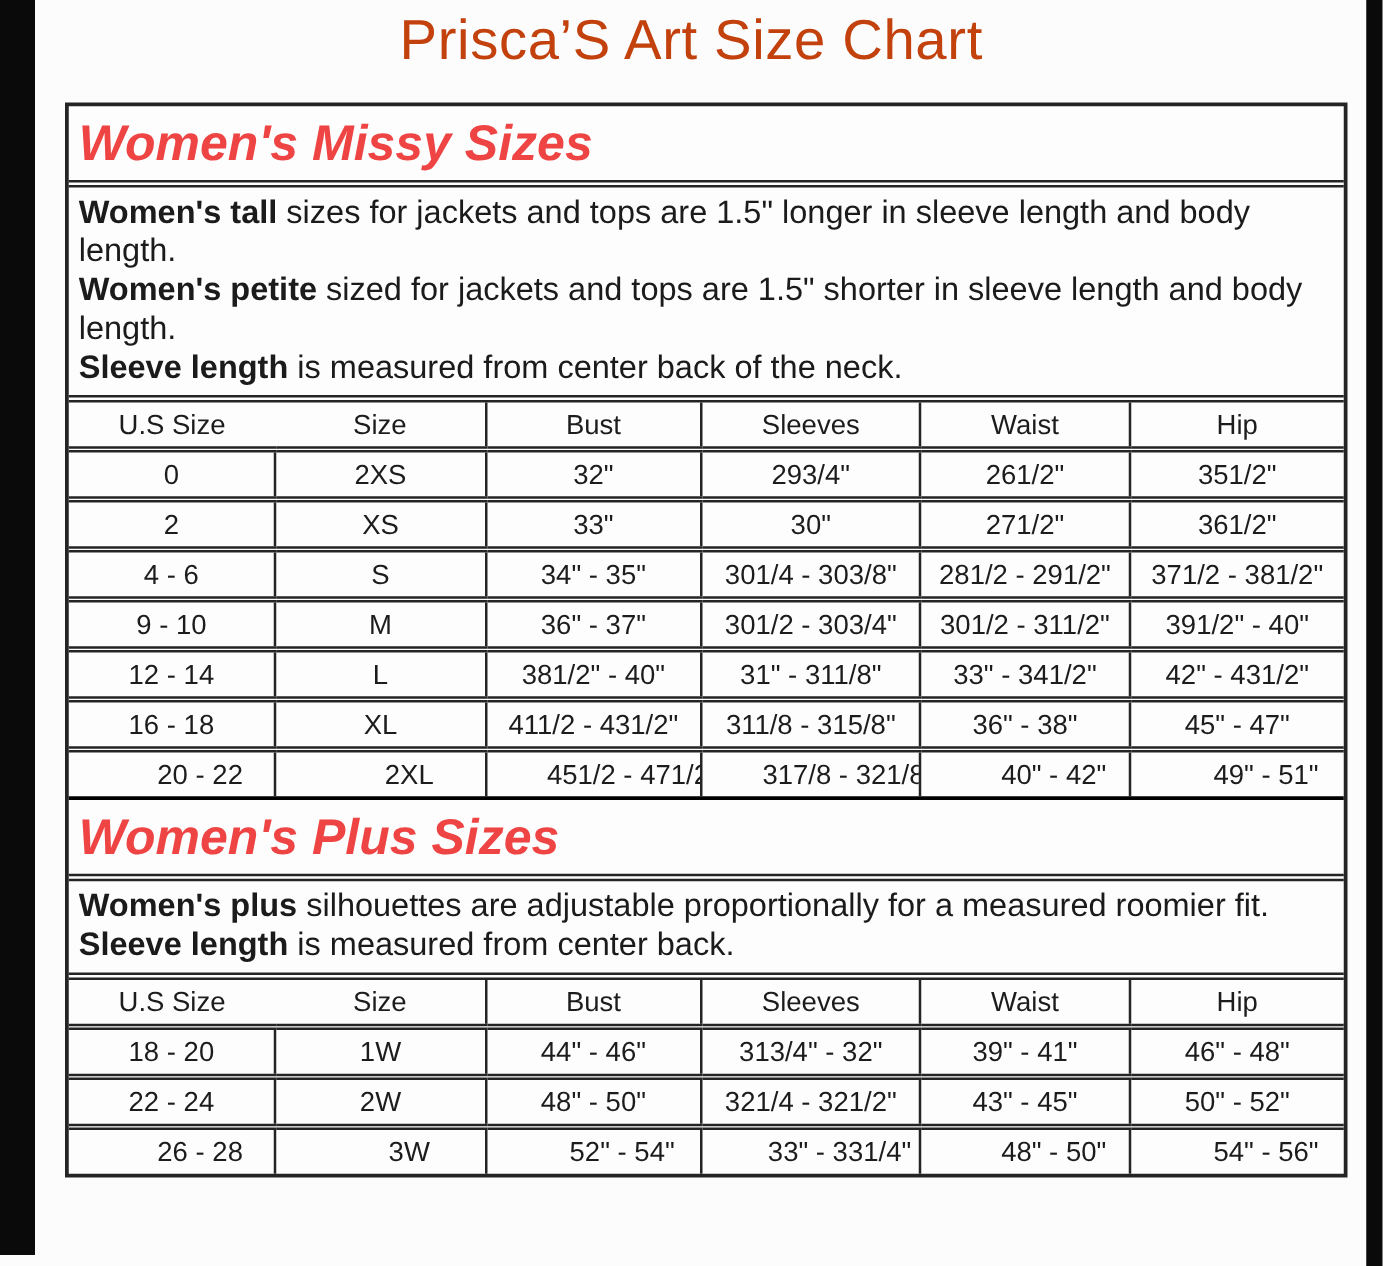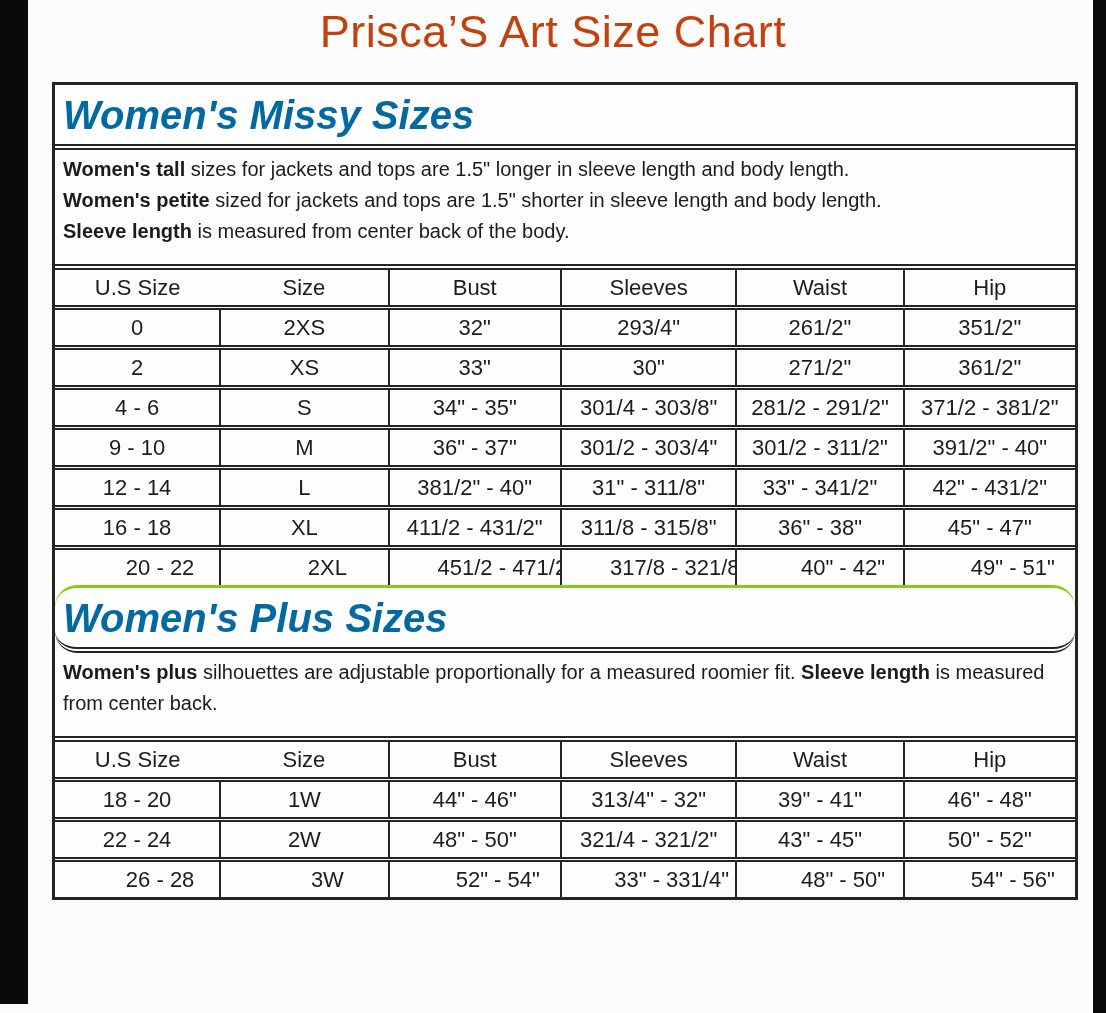--- a/index.html
+++ b/index.html
@@ -27,31 +27,31 @@
   .content {
     position: absolute; left: 52px; top: 82px;
     width: 1026px;
     border: 3px solid #242424;
     background: #fdfdfd;
     box-sizing: border-box;
   }
 
   .section-heading {
     font-style: italic; font-weight: bold;
-    font-size: 40px; color: #0369a1;
+    font-size: 40px; color: #ef4444;
     padding: 8px 10px 7px 8px;
     border-bottom: 6px double #242424;
     letter-spacing: 0px;
     line-height: 1.1;
   }
-  .section-heading.with-top { border-top: 3px solid #84cc16; border-radius: 22px; }
+  .section-heading.with-top { border-top: 3px solid #000000; }
 
   .notes {
-    padding: 4px 8px 17px 8px;
-    font-size: 20px; line-height: 31px;
+    padding: 4px 8px 7px 8px;
+    font-size: 26px; line-height: 31px;
     border-bottom: 6px double #242424;
     color: #1b1b1b;
   }
   .notes b { font-weight: bold; }
 
   table.size-table {
     width: 100%;
     border-collapse: collapse;
     table-layout: fixed;
     font-size: 22px;
@@ -81,21 +81,21 @@
 
 <div class="page-title">Prisca’S Art Size Chart</div>
 
 <div class="content">
 
   <div class="section-heading">Women's Missy Sizes</div>
 
   <div class="notes">
       <div><b>Women's tall</b><span> sizes for jackets and tops are 1.5" longer in sleeve length and body length.</span></div>
       <div><b>Women's petite</b><span> sized for jackets and tops are 1.5" shorter in sleeve length and body length.</span></div>
-      <div><b>Sleeve length</b><span> is measured from center back of the body.</span></div>
+      <div><b>Sleeve length</b><span> is measured from center back of the neck.</span></div>
     </div>
 
   <table class="size-table">
     <colgroup>
       <col style="width:16.2%">
         <col style="width:16.5%">
         <col style="width:16.9%">
       <col style="width:17.2%">
         <col style="width:16.4%">
         <col style="width:16.8%">

